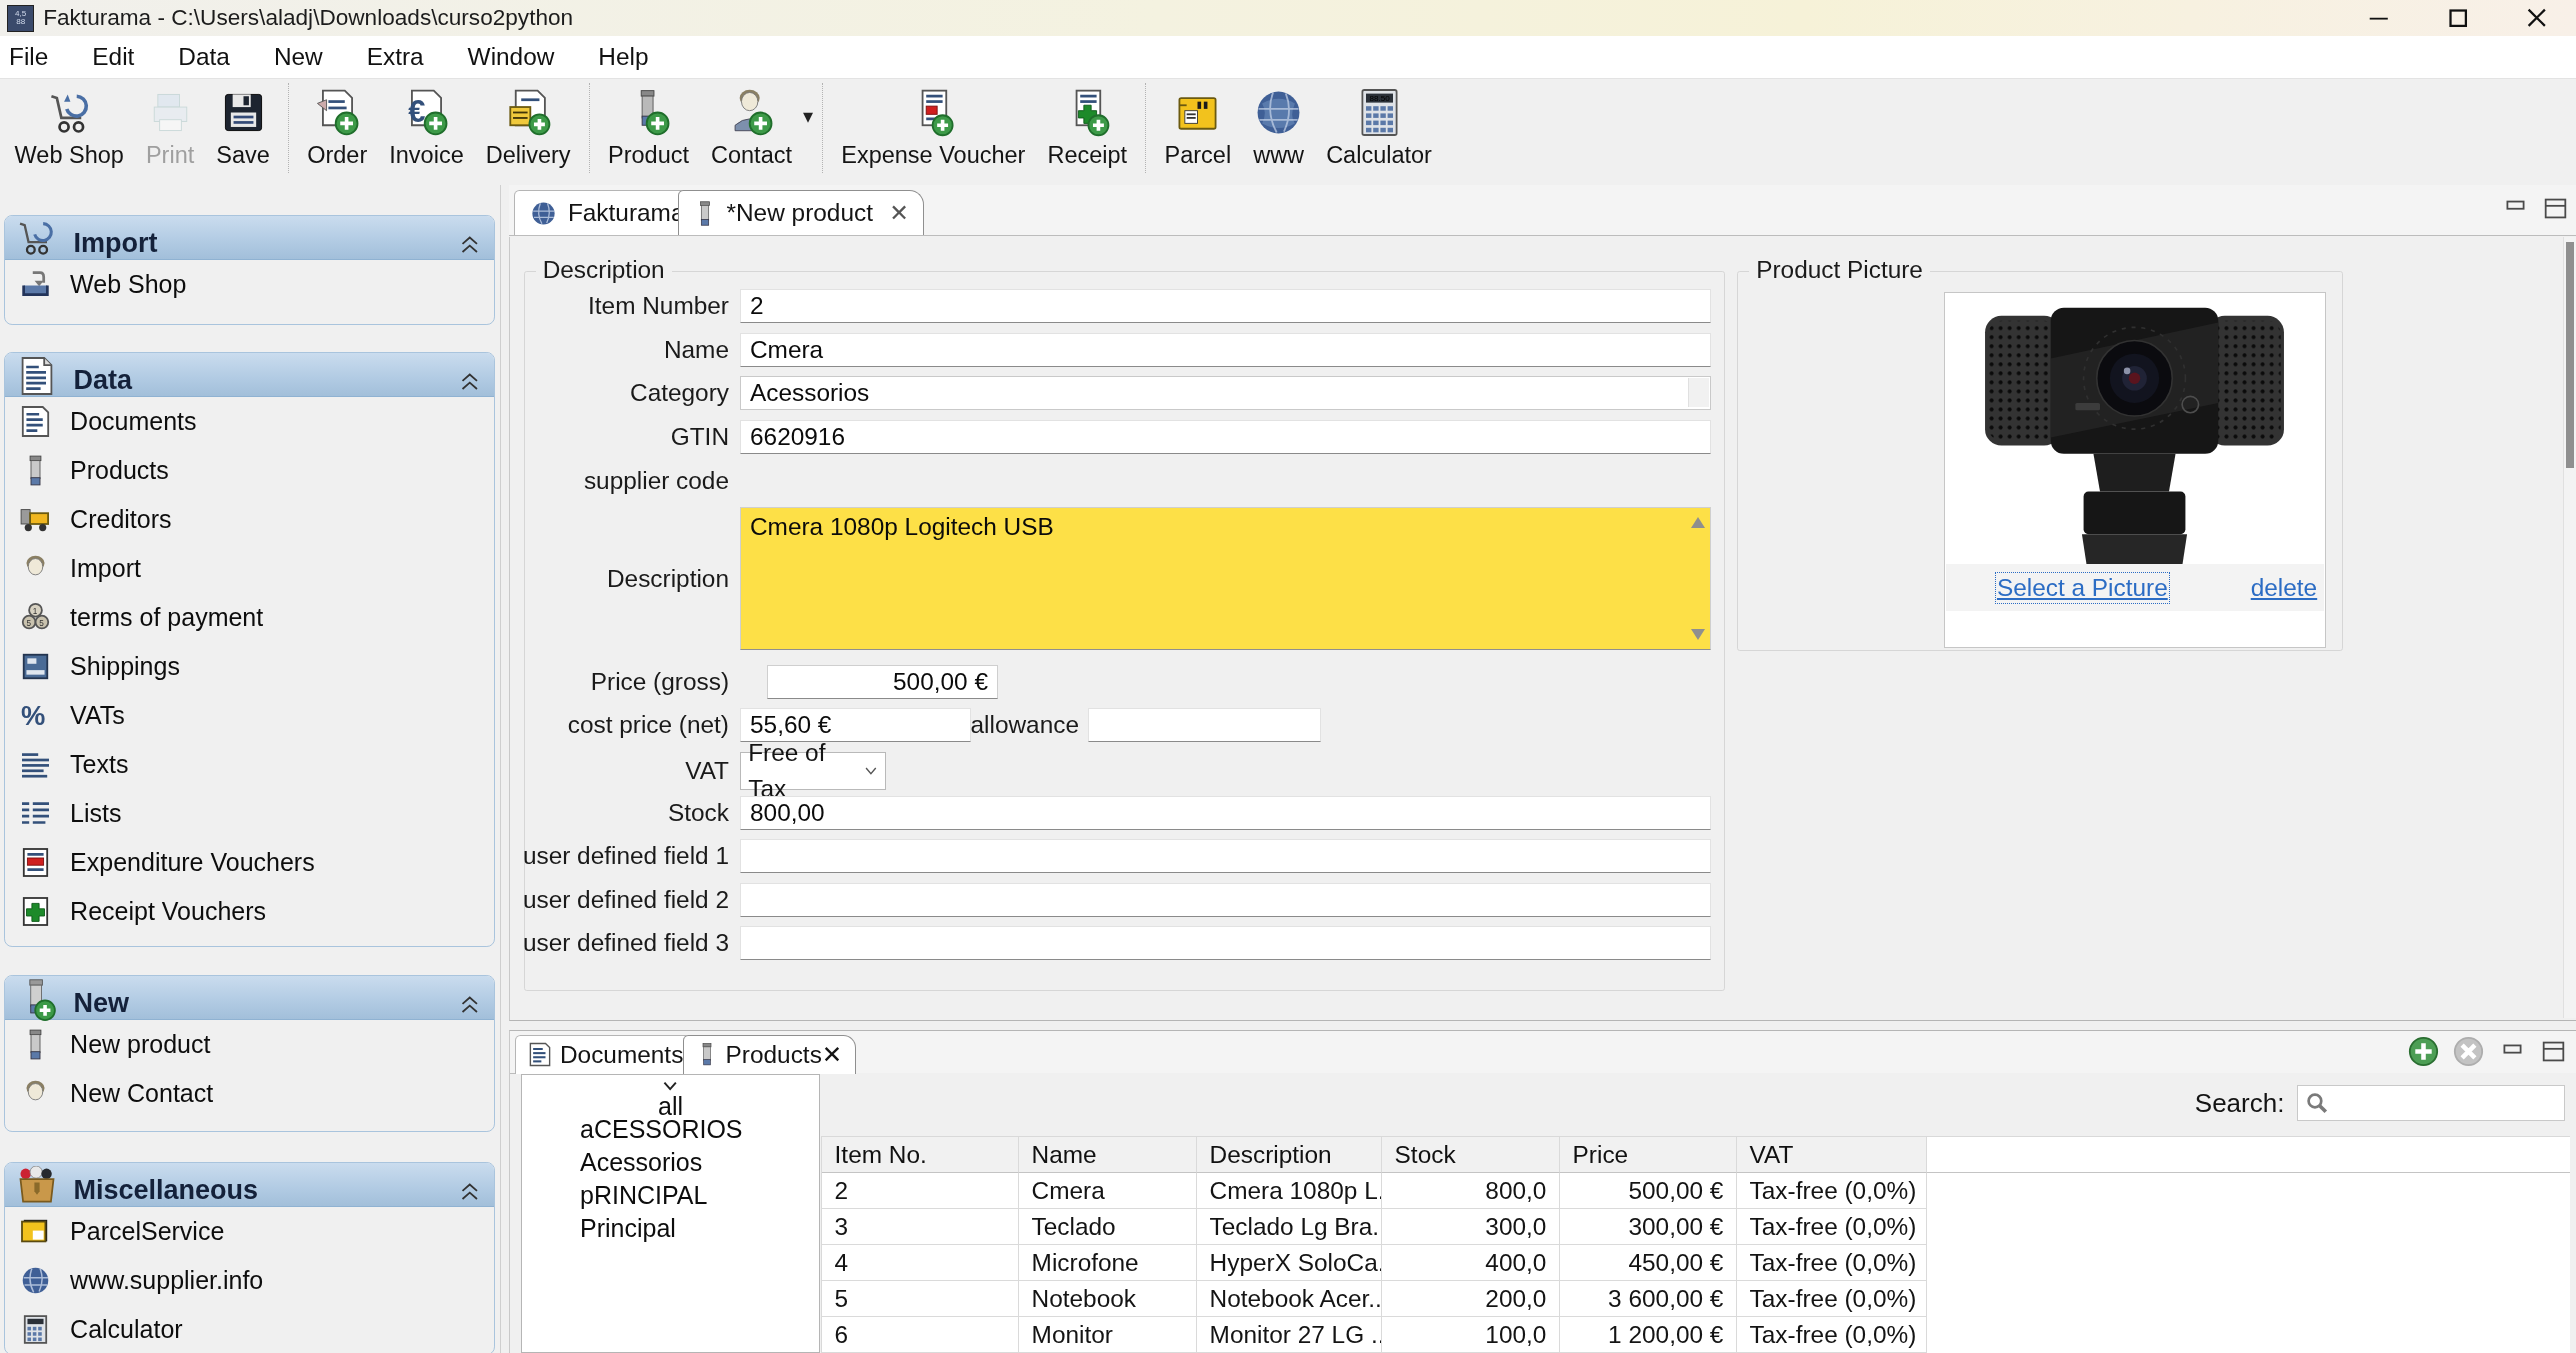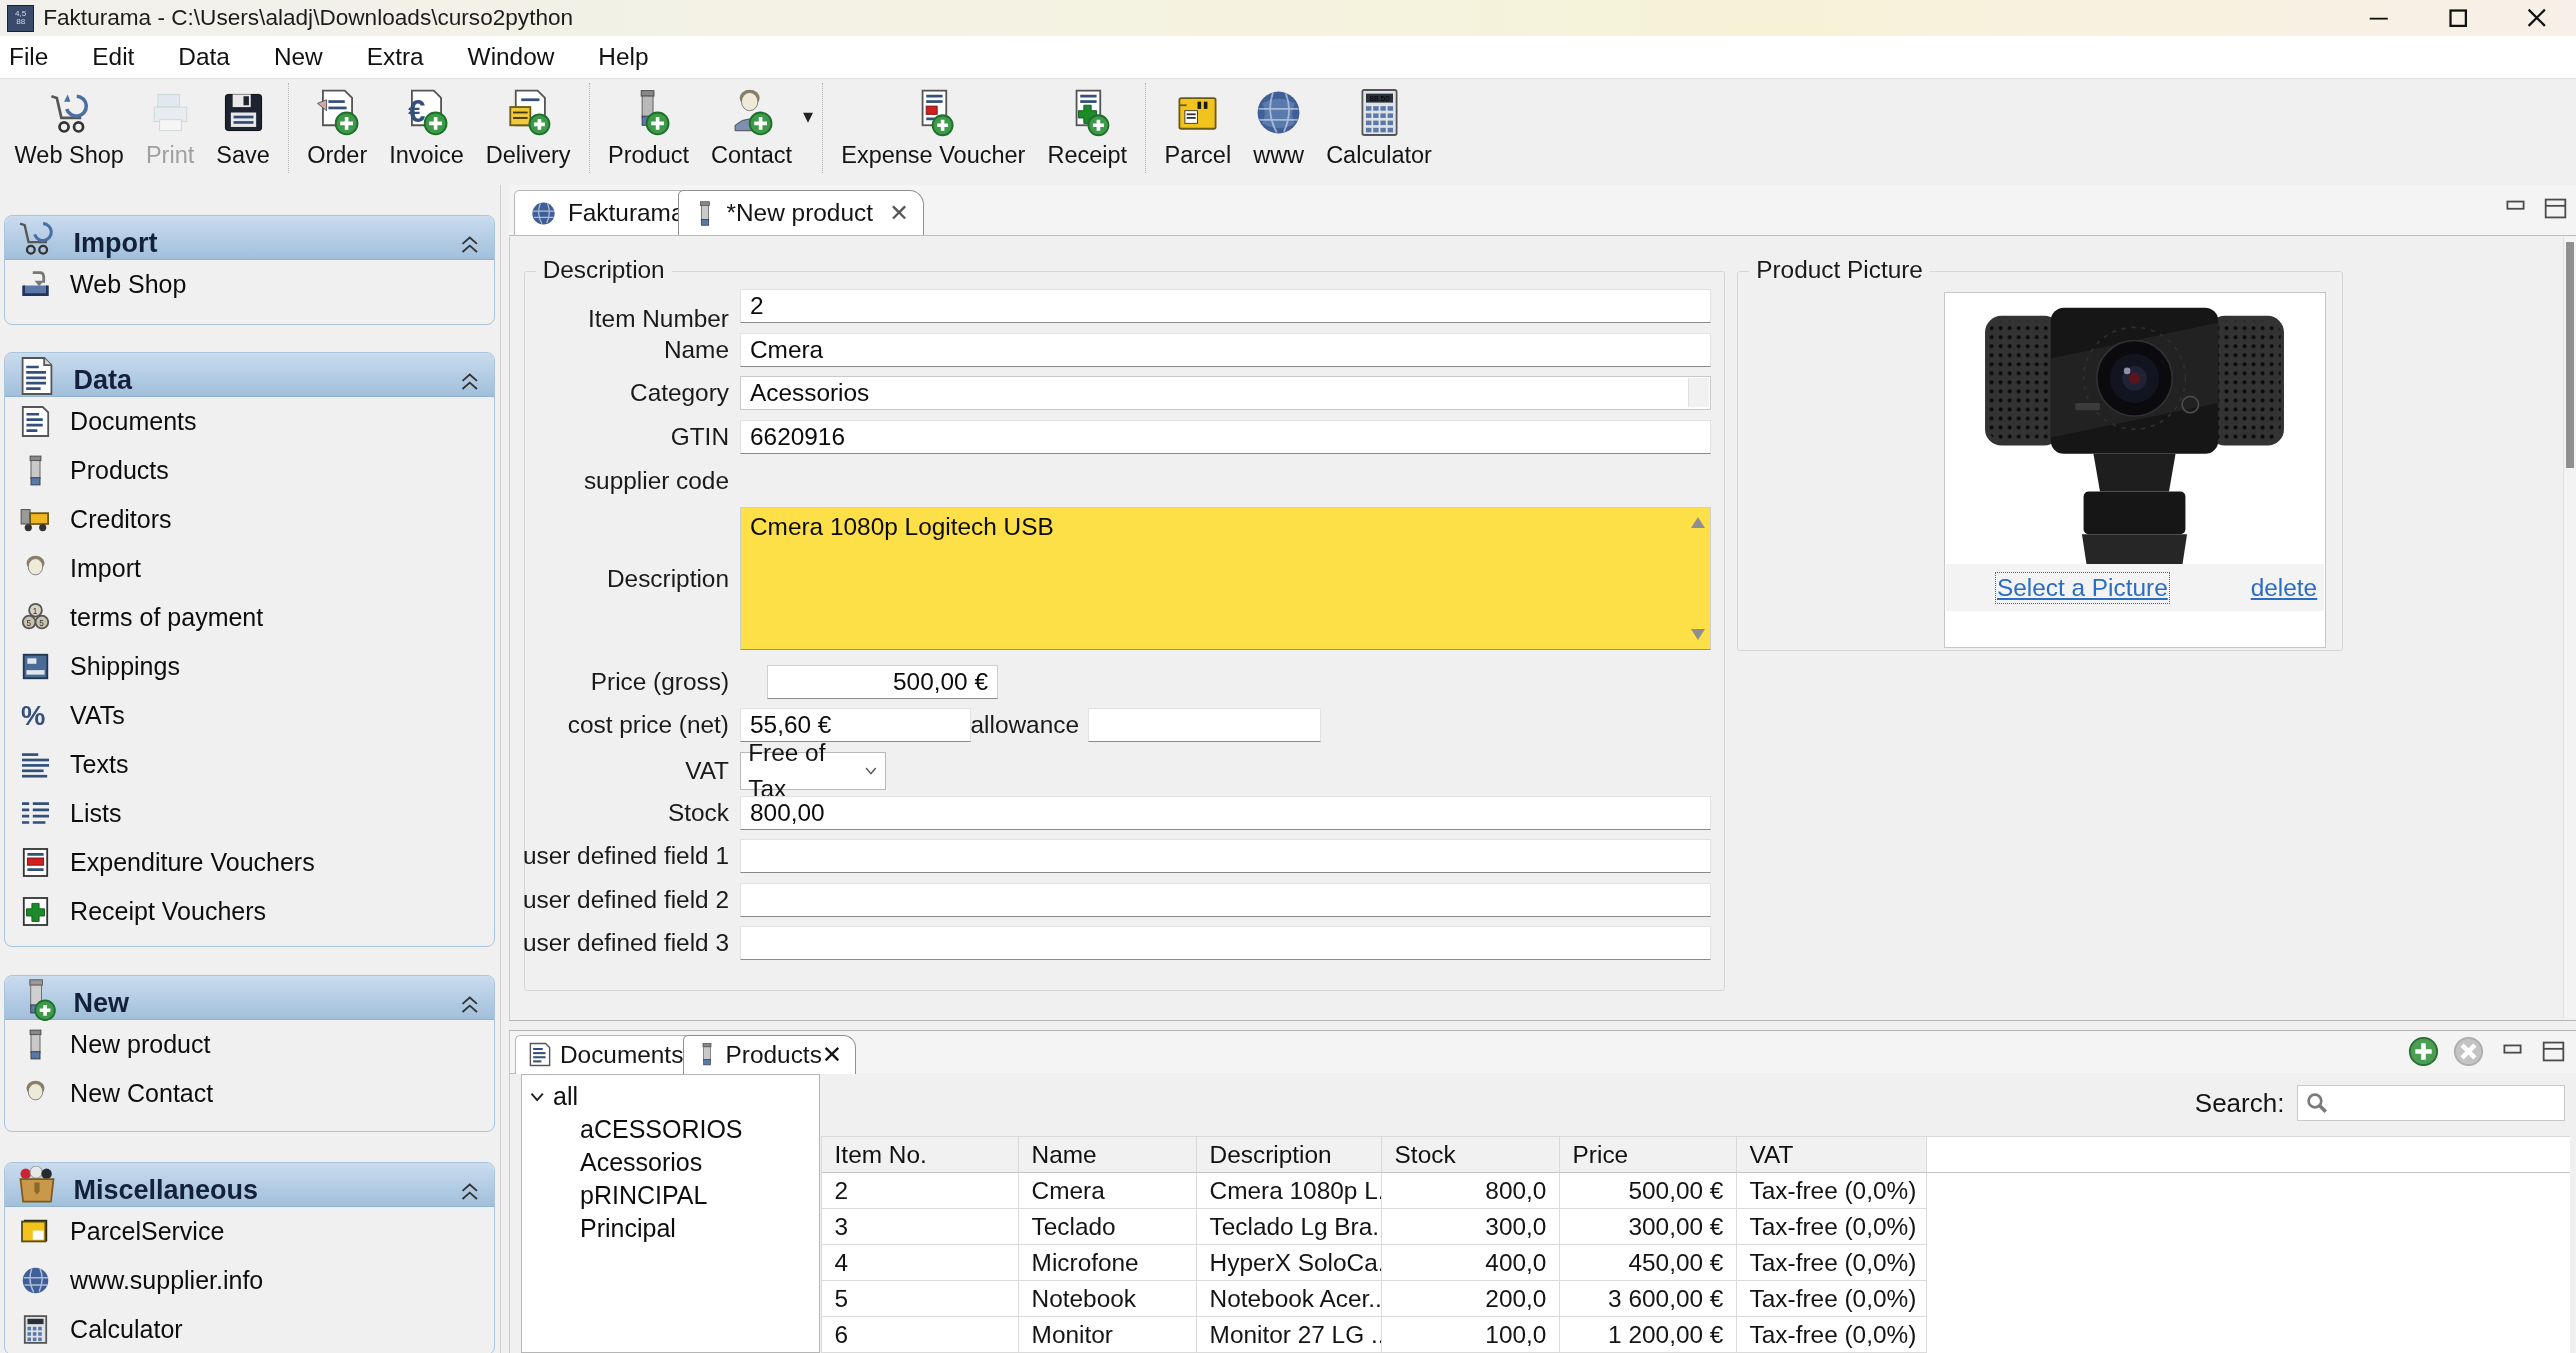--- a/index.html
+++ b/index.html
@@ -659,21 +659,21 @@
       </span>
     </div>
   </div>
 
   <div class="editor">
 
     <div class="group" style="left:13.5px;top:34px;width:1199px;height:718px;">
       <span class="legend">Description</span>
     </div>
 
-    <div class="flabel" style="left:0;top:52px;margin-top:13px;">Item Number</div>
+    <div class="flabel" style="left:0;top:52px;">Item Number</div>
     <div class="field" style="left:230px;top:52px;width:971px;">2</div>
 
     <div class="flabel" style="left:0;top:96px;">Name</div>
     <div class="field" style="left:230px;top:96px;width:971px;">Cmera</div>
 
     <div class="flabel" style="left:0;top:139px;">Category</div>
     <div class="field" style="left:230px;top:139px;width:971px;border:0.9px solid #c9c9c9;">
       <span>Acessorios</span>
       <span class="combo-strip"></span>
     </div>
@@ -817,21 +817,21 @@
       <span class="search-label">Search:</span>
       <div class="searchbox">
         <svg width="23.5" height="23.5" viewBox="0 0 26 26">
             <circle cx="11" cy="11" r="7" fill="none" stroke="#7a7a7a" stroke-width="3"></circle>
             <line x1="16" y1="16" x2="23" y2="23" stroke="#7a7a7a" stroke-width="4"></line>
           </svg>
       </div>
     </div>
 
     <div class="tree">
-      <div class="tnode" style="margin-top:5.4px;">
+      <div class="tnode" style="margin-top:5.4px;flex-direction:column;">
         <span class="twist">
           <svg width="16.3" height="11.7" viewBox="0 0 20 14">
               <polyline points="3,3 10,11 17,3" fill="none" stroke="#222" stroke-width="2.4"></polyline>
             </svg>
         </span>
         <span>all</span>
       </div>
       <div class="tnode tchild">
           <span>aCESSORIOS</span>
         </div>

